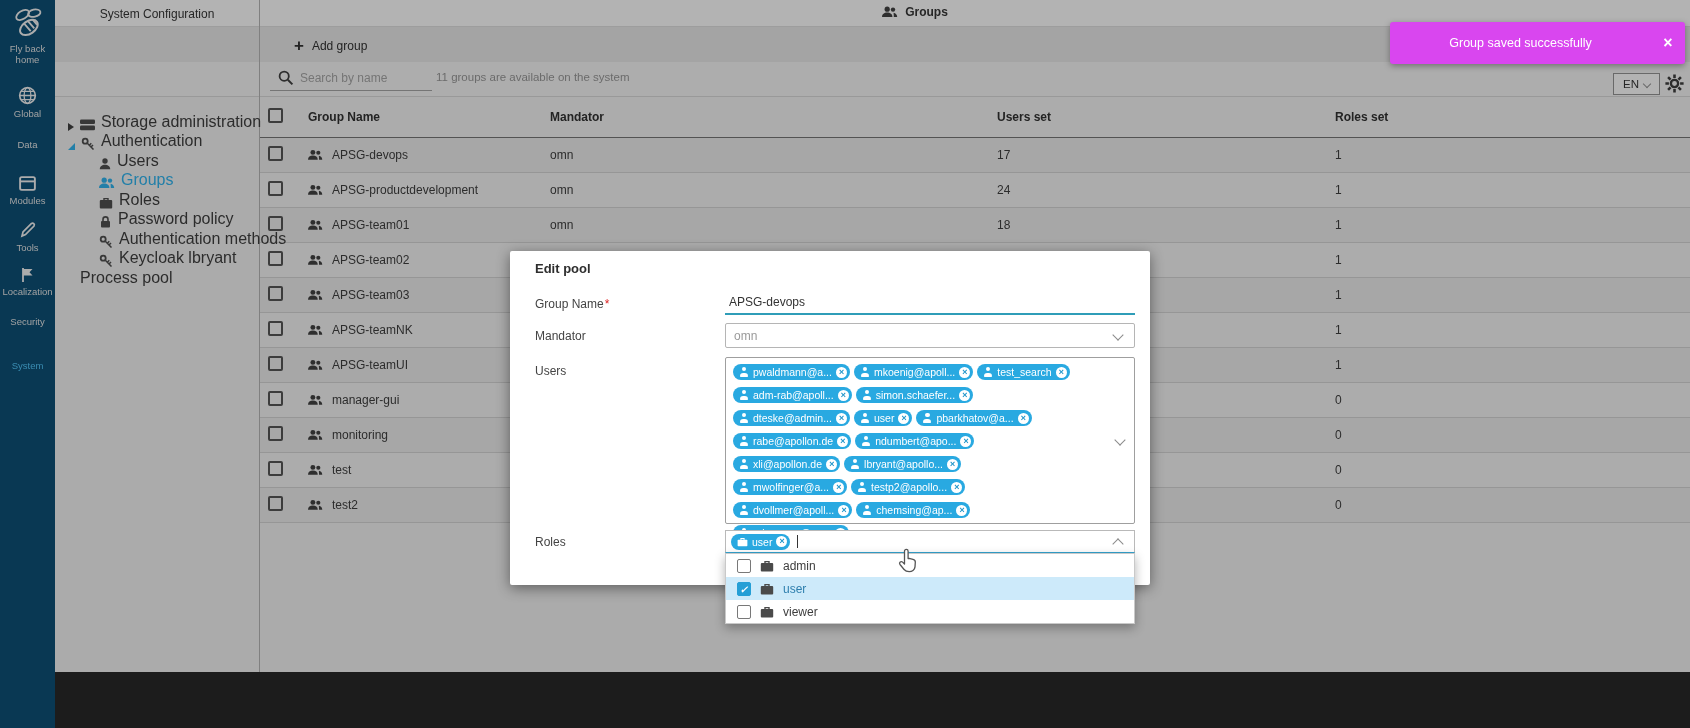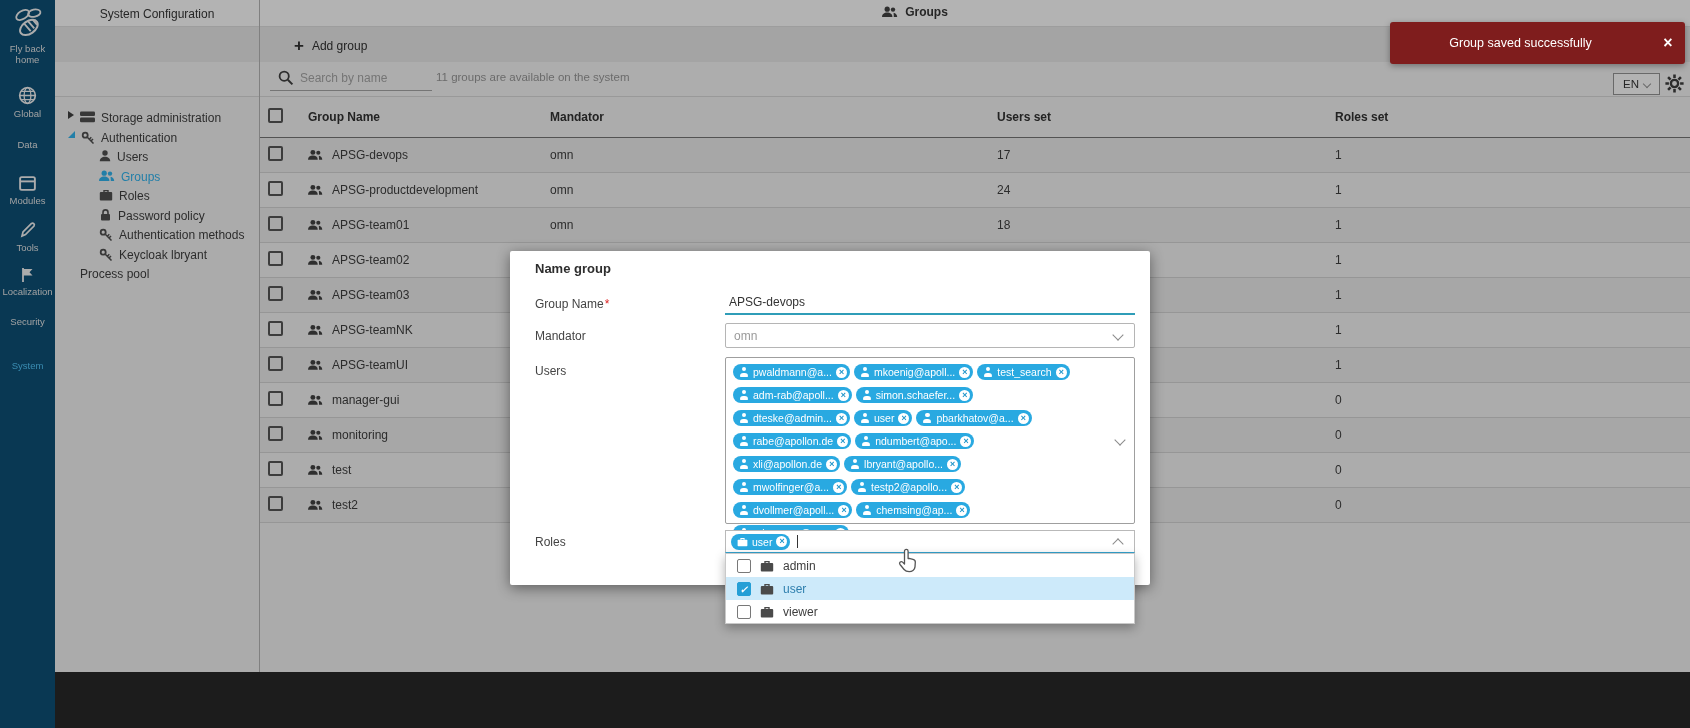--- a/index.html
+++ b/index.html
@@ -18,21 +18,21 @@
   #icon-sidebar{position:absolute;left:0;top:0;width:55px;height:728px;background:#0c4a6e;z-index:12;color:#dedede}
   #icon-sidebar .it{position:absolute;left:0;width:55px;text-align:center;font-size:9.5px;line-height:11px;color:#d6d6d6}
   #icon-sidebar svg{display:block;margin:0 auto 3px auto;stroke:#e3e3e3;fill:none}
   #icon-sidebar .active{color:#4db8e8}
   .footerbar{position:absolute;left:0;right:0;bottom:0;height:56px;background:#262626;z-index:11}
 
   
   #nav-panel{position:absolute;left:55px;top:0;width:205px;height:672px;border-right:1px solid #a9a9a9;z-index:10}
   #nav-panel .ptitle{position:absolute;top:0;left:0;right:0;height:27px;display:flex;align-items:center;justify-content:center;font-size:12px;color:#333}
   .tree{position:absolute;top:111px;left:0;right:0}
-  .titem{height:19.5px;display:flex;align-items:flex-start;font-size:12px;color:#3b3b3b;cursor:default}
+  .titem{height:19.5px;display:flex;align-items:flex-end;font-size:16px;color:#3b3b3b;cursor:default}
   .titem .tlabel{white-space:nowrap}
   .titem svg{flex:none;fill:#4a4a4a;margin-right:6px}
   .titem.sel{color:#2da7dd}
   .titem.sel svg{fill:#2da7dd}
   .arr-r{width:0;height:0;border-top:4.5px solid transparent;border-bottom:4.5px solid transparent;border-left:6.5px solid #3c3c3c;margin-right:6px}
   .arr-open{width:0;height:0;border-bottom:7px solid #2da7dd;border-left:7px solid transparent;margin-right:6px}
   .ind1{padding-left:13px}.ind2{padding-left:44px}.ind3{padding-left:25px}
 
   
   #main{position:absolute;left:260px;top:0;right:0;height:672px;z-index:9}
@@ -58,21 +58,21 @@
   .cb{display:inline-block;width:15px;height:15px;border:2px solid #4f4f4f;border-radius:2px;background:transparent}
   .ncell{display:flex;align-items:center;gap:9px}
   .ncell svg{fill:#3d3d3d;flex:none}
 
   
 
   
   .dim{position:absolute;inset:0;background:rgba(0,0,0,0.24);z-index:30}
 
   
-  .toast{position:absolute;top:22px;right:5px;width:295px;height:42px;background:#7f1d1d;border-radius:3px;box-shadow:0 2px 6px rgba(0,0,0,.35);display:flex;align-items:center;z-index:50;color:#fff}
+  .toast{position:absolute;top:22px;right:5px;width:295px;height:42px;background:#d946ef;border-radius:3px;box-shadow:0 2px 6px rgba(0,0,0,.35);display:flex;align-items:center;z-index:50;color:#fff}
   .toast .msg{flex:1;text-align:center;font-size:12.5px}
   .toast .tx{width:34px;text-align:center;font-size:16px;font-weight:bold;cursor:pointer}
 
   
   .modal{position:absolute;left:510px;top:251px;width:640px;height:334px;background:#fff;border-radius:2px;box-shadow:0 3px 14px rgba(0,0,0,.45);z-index:40;color:#333}
   .modal .mtitle{position:absolute;left:25px;top:10px;font-size:13px;font-weight:bold;color:#2e2e2e}
   .mlabel{position:absolute;left:25px;font-size:12px;color:#444}
   .req{color:#d22;margin-left:1px}
   .fld{position:absolute;left:215px;width:410px}
   .gname{top:44px;height:18px;font-size:12px;color:#333;padding-left:4px}
@@ -452,21 +452,21 @@
   </main>
 
   <div class="dim"></div>
 
   <div class="toast">
     <span class="msg">Group saved successfully</span>
     <span class="tx">×</span>
   </div>
 
   <div class="modal">
-    <div class="mtitle">Name group</div>
+    <div class="mtitle">Edit pool</div>
 
     <div class="mlabel" style="top:46px">
       <span>Group Name</span><span class="req">*</span>
     </div>
     <div class="fld gname">APSG-devops</div>
     <div class="gline"></div>
 
     <div class="mlabel" style="top:78px">Mandator</div>
     <div class="fld mandbox">
       <span>omn</span>

